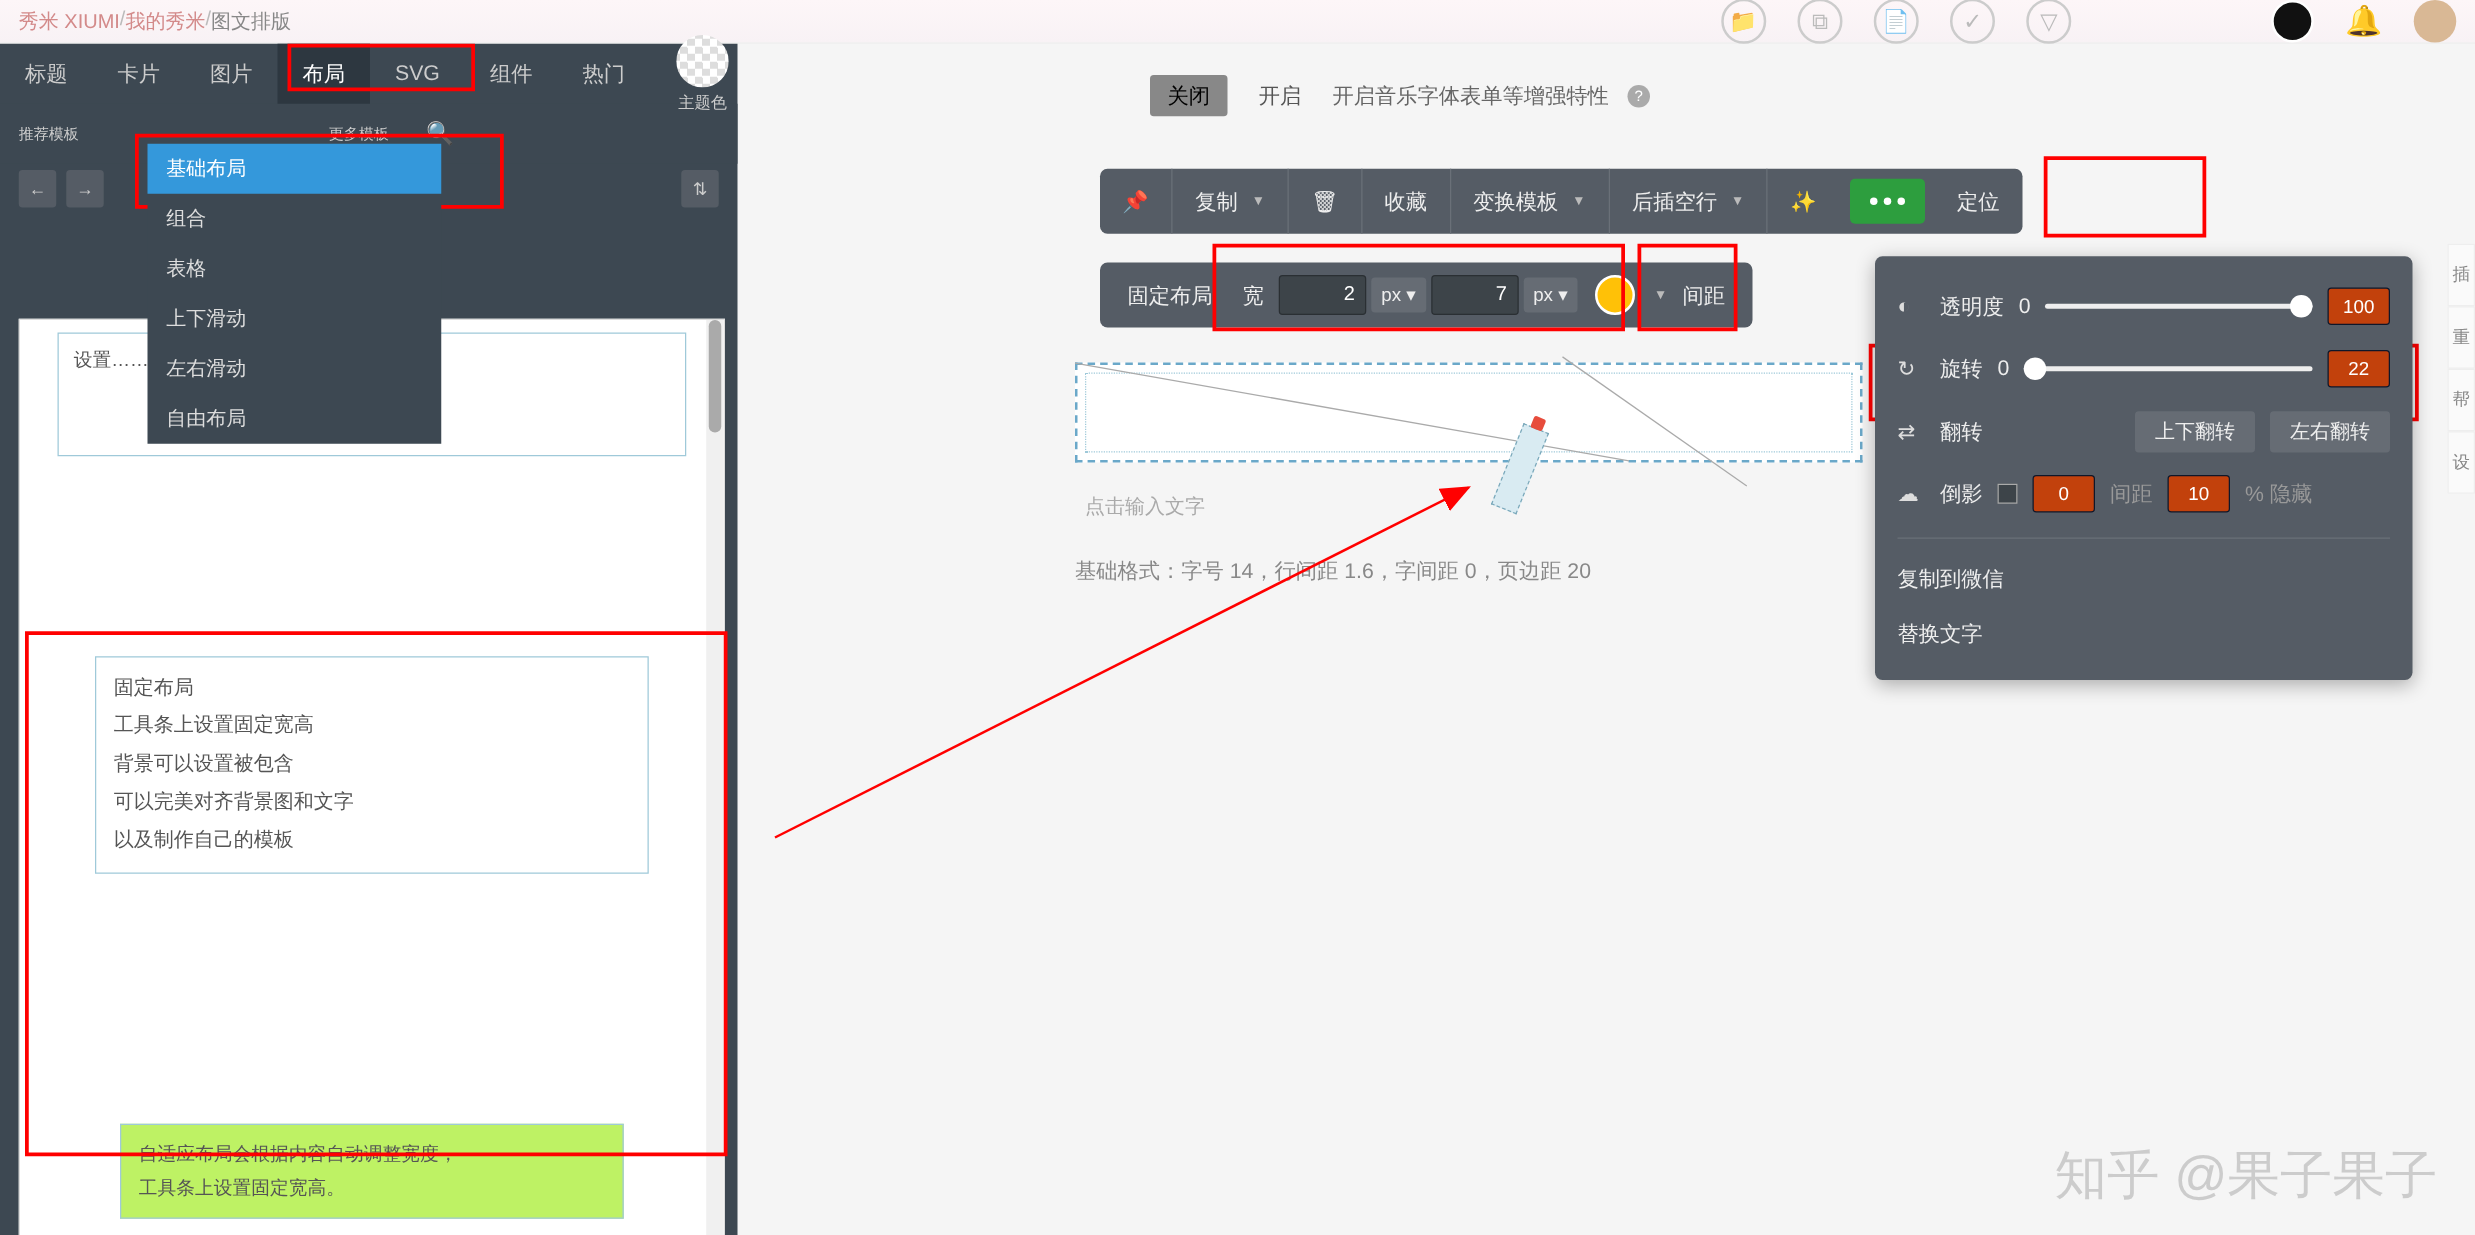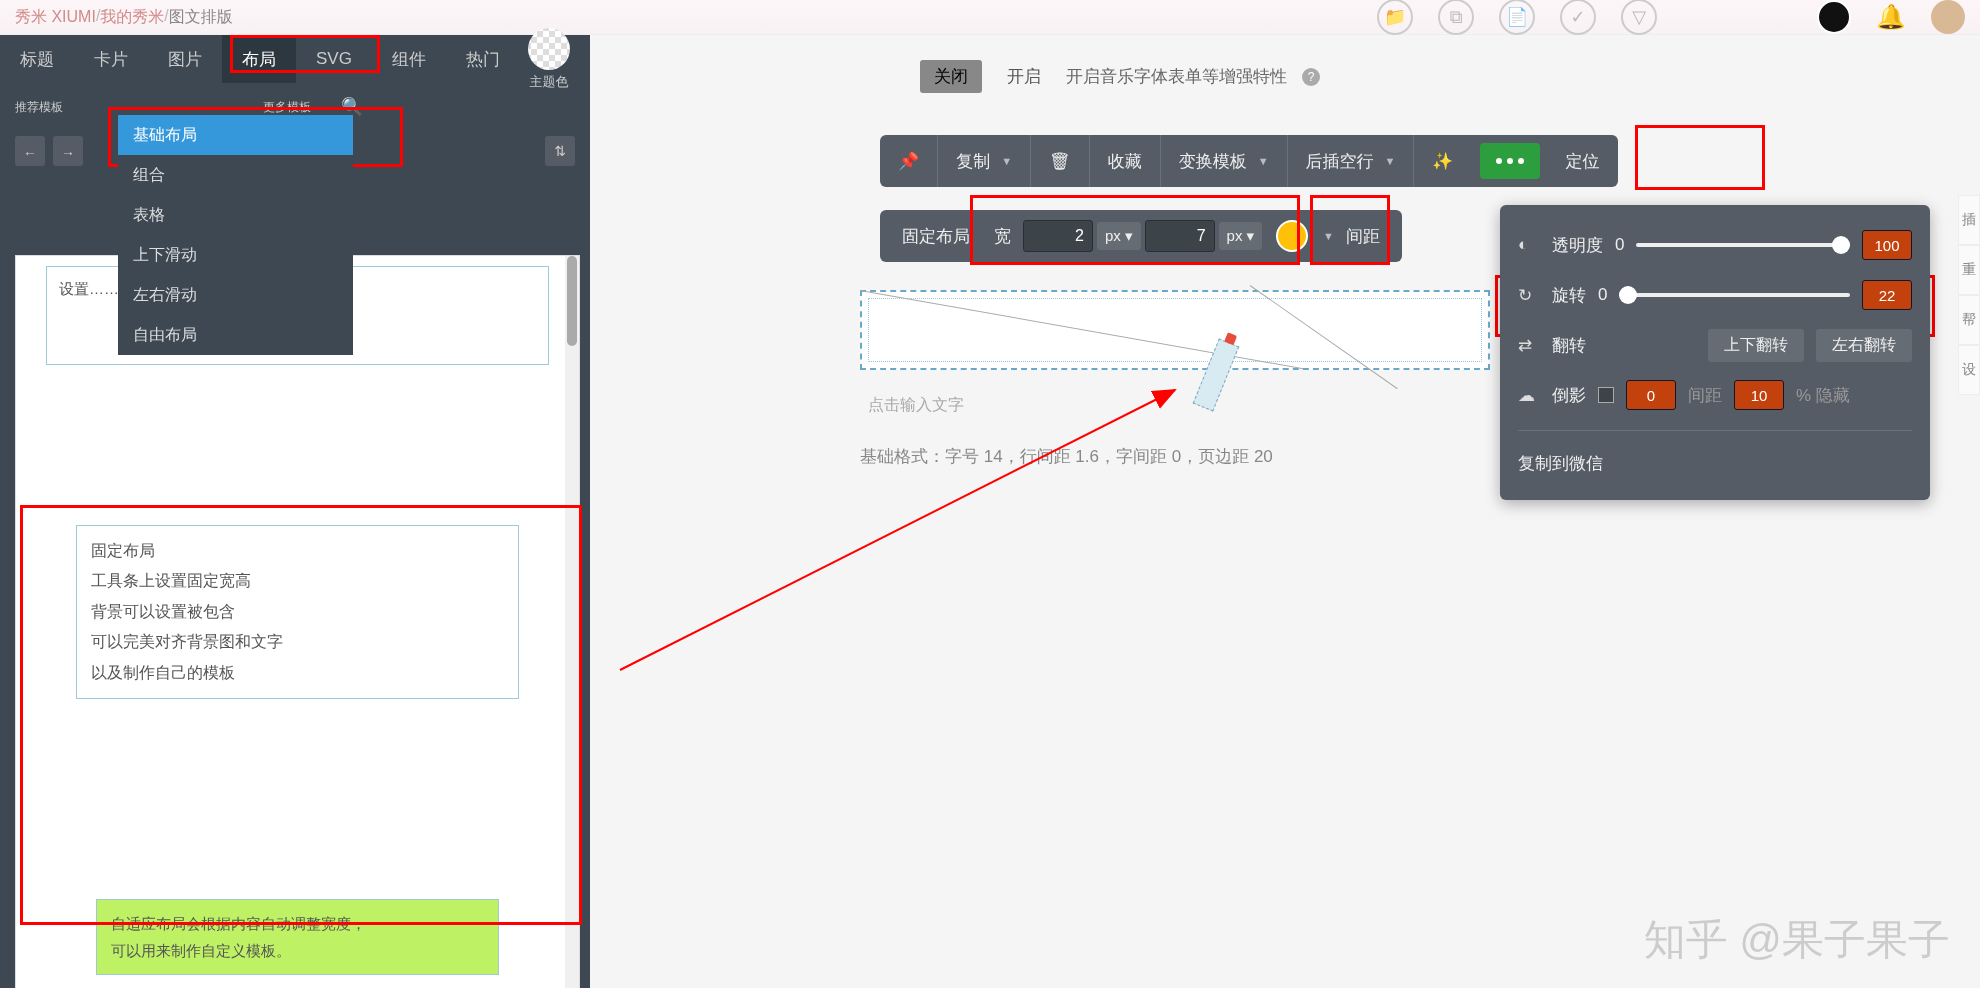--- a/index.html
+++ b/index.html
@@ -15,21 +15,21 @@
 .avatar-dark { width: 34px; height: 34px; border-radius: 50%; background: #111; border: 2px solid #fff; }
 .bell { color: #ccc; font-size: 24px; }
 .avatar-user { width: 34px; height: 34px; border-radius: 50%; background: #d9b895; }
 
 .left-panel { position: absolute; top: 35px; left: 0; width: 590px; height: 953px; background: #3d4852; }
 .tabs-row1 { display: flex; height: 48px; align-items: center; }
 .tab { padding: 0 20px; color: #ccc; font-size: 17px; height: 48px; display: flex; align-items: center; }
 .tab.active { background: #2d3740; color: #fff; }
 .tabs-row2 { display: flex; height: 48px; align-items: center; background: #3d4852; }
 .sub-tab { padding: 0 15px; color: #ccc; font-size: 12px; height: 48px; display: flex; align-items: center; }
-.theme-circle { margin-left: auto; margin-right: 20px; text-align: center; font-family: Liberation Serif, serif; }
+.theme-circle { margin-left: auto; margin-right: 7px; text-align: center; font-family: Liberation Serif, serif; }
 .theme-swatch { width: 42px; height: 42px; border-radius: 50%; background: repeating-conic-gradient(#ddd 0 25%, #fff 0 50%) 50%/12px 12px; margin: 0 auto; }
 .theme-label { color: #ccc; font-size: 13px; margin-top: 3px; }
 .search-icon { color: #ccc; font-size: 18px; padding: 0 15px; }
 .nav-row { display: flex; height: 40px; align-items: center; padding: 0 15px; gap: 8px; }
 .nav-btn { width: 30px; height: 30px; background: #555c65; color: #ccc; display: flex; align-items: center; justify-content: center; border-radius: 3px; }
 .sort-btn { margin-left: auto; }
 
 .dropdown { position: absolute; top: 115px; left: 118px; width: 235px; background: #3d4852; z-index: 50; }
 .dropdown-item { height: 40px; display: flex; align-items: center; padding: 0 15px; color: #ddd; font-size: 16px; font-family: Liberation Mono, monospace; }
 .dropdown-item.selected { background: #3498db; color: #fff; }
@@ -159,21 +159,21 @@
     <div class="card-gap"></div>
     <div class="card2">
       <div>固定布局</div>
       <div>工具条上设置固定宽高</div>
       <div>背景可以设置被包含</div>
       <div>可以完美对齐背景图和文字</div>
       <div>以及制作自己的模板</div>
     </div>
     <div class="card3">
       <div>自适应布局会根据内容自动调整宽度，</div>
-      <div>可以用来制作自定义模板。</div>
+      <div>工具条上设置固定宽高。</div>
     </div>
     <div class="scroll-track">
       <div class="scroll-thumb"></div>
     </div>
   </div>
 </div>
 
 <div class="dropdown">
   <div class="dropdown-item selected">基础布局</div>
   <div class="dropdown-item">组合</div>
@@ -257,20 +257,21 @@
     <span class="popup-icon">☁</span>
     <span>倒影</span>
     <div class="popup-checkbox"></div>
     <div class="popup-val">0</div>
     <span style="color:#999">间距</span>
     <div class="popup-val">10</div>
     <span style="color:#999">% 隐藏</span>
   </div>
   <div class="popup-sep"></div>
   <div class="popup-action">复制到微信</div>
+  <div class="popup-action">替换文字</div>
 </div>
 
 <div class="canvas-box">
     <div class="canvas-inner"></div>
   </div>
 <div class="diag-line"></div>
 <div class="diag-line2"></div>
 <div class="rotated-elem">
     <div class="rotated-handle"></div>
   </div>

